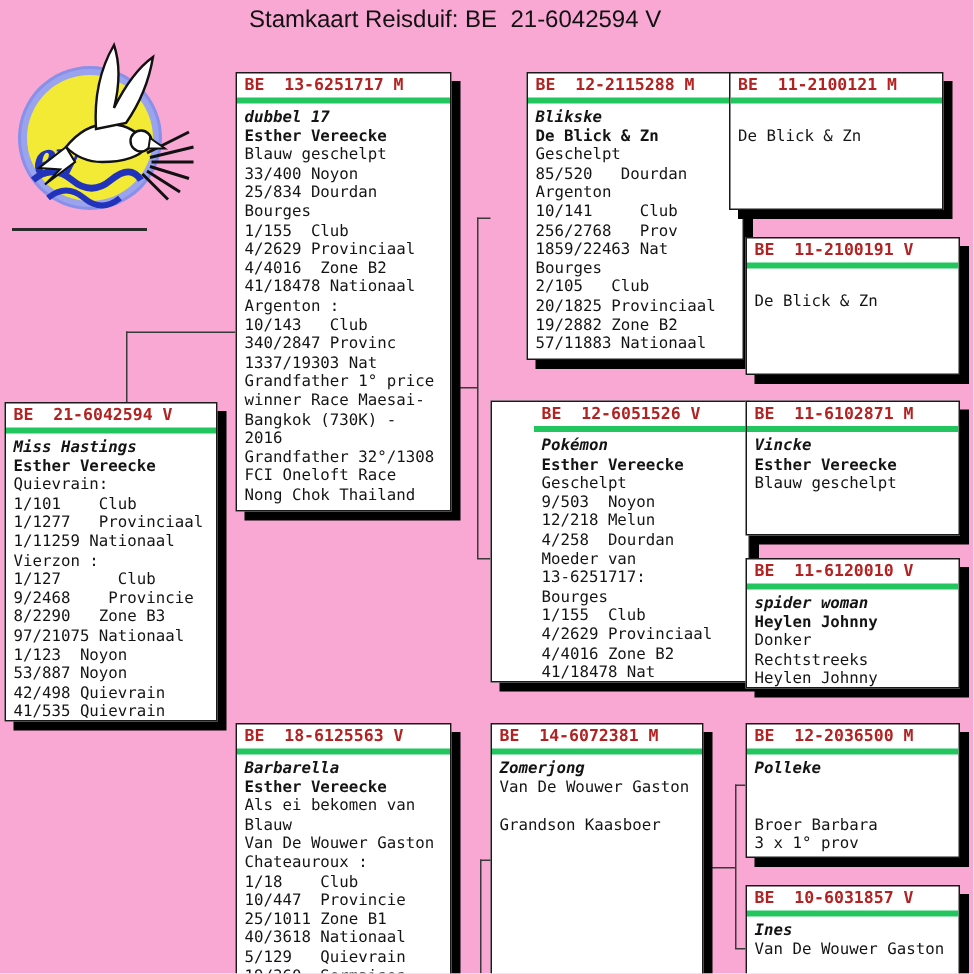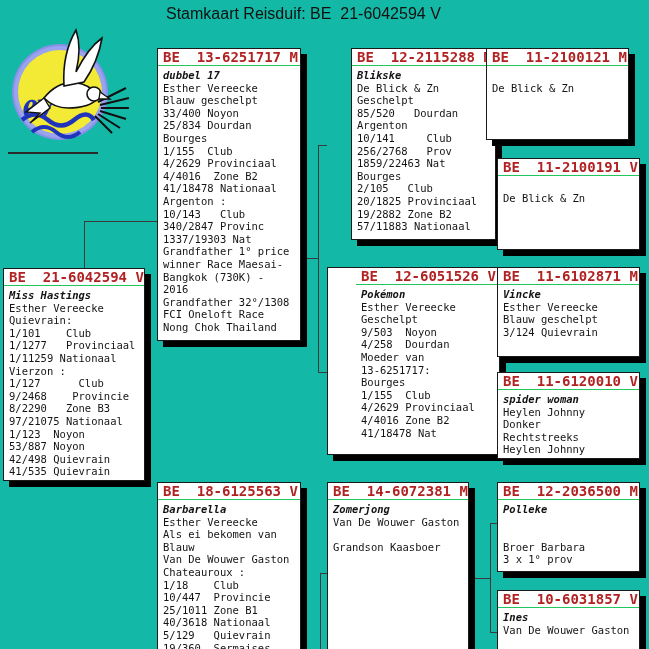--- a/index.html
+++ b/index.html
@@ -1,27 +1,27 @@
 <!DOCTYPE html>
 <html><head>
 <meta charset="utf-8">
 <style>
   html,body{margin:0;padding:0;background:#fff;}
-  #stage{position:relative;width:649px;height:649px;background:#14b8a6;overflow:hidden;
+  #stage{position:relative;width:649px;height:649px;background:#f9a8d4;overflow:hidden;
          font-family:"DejaVu Sans Mono",monospace;}
   #page-title{position:absolute;left:166px;top:5px;font-family:"Liberation Sans",sans-serif;
          font-size:16px;color:#111;white-space:pre;}
   
   .box{position:absolute;background:#fff;border:1px solid #1a1a1a;box-shadow:6px 6px 0 #000;overflow:hidden;}
-  .ring{font-weight:bold;font-size:14px;line-height:14px;color:#b22222;border-bottom:1px solid #22c55e;
+  .ring{font-weight:bold;font-size:11px;line-height:14px;color:#b22222;border-bottom:4px solid #22c55e;
         padding:1px 0 1px 5px;white-space:pre;}
   .body{padding:3px 0 0 5px;}
   .line{font-size:10.5px;line-height:12.6px;color:#141414;white-space:pre;}
   .line.name{font-weight:bold;font-style:italic;}
-  .line.owner{font-weight:normal;}
+  .line.owner{font-weight:bold;}
   
   #box-subject{left:3px;top:268px;width:140px;height:211px;}
   #box-dubbel17{left:157px;top:48px;width:142px;height:291px;}
   #box-blikske{left:327px;top:48px;width:143px;height:190px;margin-left:24px;}
   #box-pokemon{left:327px;top:267px;width:143px;height:186px;padding-left:28px;}
   #box-barbarella{left:157px;top:482px;width:142px;height:190px;}
   #box-zomerjong{left:327px;top:482px;width:140px;height:190px;}
   #box-gg1{left:486px;top:48px;width:141px;height:90px;}
   #box-gg2{left:497px;top:158px;width:141px;height:90px;}
   #box-vincke{left:497px;top:267px;width:141px;height:88px;}
@@ -149,20 +149,21 @@
         <div class="line">57/11883 Nationaal</div>
       </div>
     </div>
   <div class="box" id="box-pokemon">
       <div class="ring">BE  12-6051526 V</div>
       <div class="body">
         <div class="line name">Pokémon</div>
         <div class="line owner">Esther Vereecke</div>
         <div class="line">Geschelpt</div>
         <div class="line">9/503  Noyon</div>
+        <div class="line">12/218 Melun</div>
         <div class="line">4/258  Dourdan</div>
         <div class="line">Moeder van</div>
         <div class="line">13-6251717:</div>
         <div class="line">Bourges</div>
         <div class="line">1/155  Club</div>
         <div class="line">4/2629 Provinciaal</div>
         <div class="line">4/4016 Zone B2</div>
         <div class="line">41/18478 Nat</div>
       </div>
     </div>
@@ -205,21 +206,20 @@
         <div class="line">&nbsp;</div>
         <div class="line">De Blick &amp; Zn</div>
       </div>
     </div>
   <div class="box" id="box-vincke">
       <div class="ring">BE  11-6102871 M</div>
       <div class="body">
         <div class="line name">Vincke</div>
         <div class="line owner">Esther Vereecke</div>
         <div class="line">Blauw geschelpt</div>
-        <div class="line">3/124 Quievrain</div>
       </div>
     </div>
   <div class="box" id="box-spiderwoman">
       <div class="ring">BE  11-6120010 V</div>
       <div class="body">
         <div class="line name">spider woman</div>
         <div class="line owner">Heylen Johnny</div>
         <div class="line">Donker</div>
         <div class="line">Rechtstreeks</div>
         <div class="line">Heylen Johnny</div>

